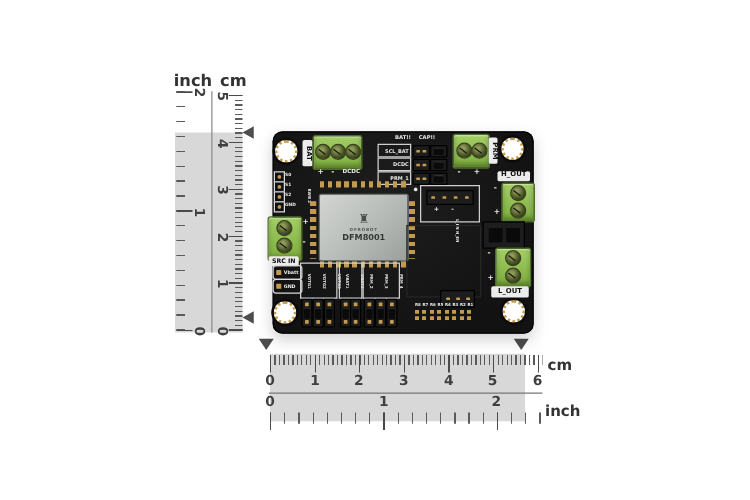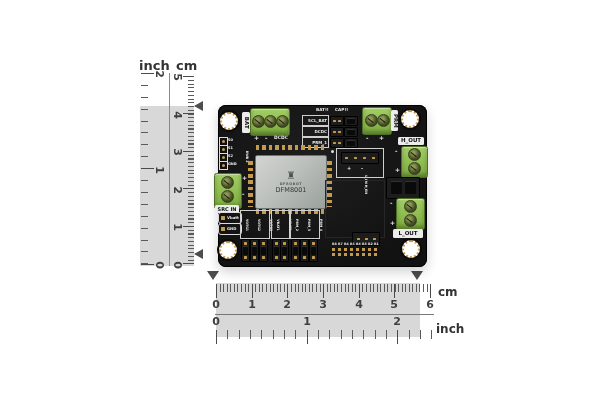--- a/index.html
+++ b/index.html
@@ -230,21 +230,21 @@
       <span class="t" style="left:8px;top:3px;font-size:3.8px;">GND</span>
     </div>
 
     <div class="padrow-h" style="left:38px;top:40px;width:70px;height:4.5px;"></div>
     <div class="padrow-h" style="left:38px;top:104px;width:70px;height:4.5px;"></div>
     <div class="padrow-v" style="left:30px;top:56px;width:4.5px;height:46px;"></div>
     <div class="padrow-v" style="left:109px;top:56px;width:4.5px;height:46px;"></div>
     <div id="shield">
       <span style="font-size:10px;color:#4a4f4a;line-height:1;">♜</span>
       <span style="font-size:3.4px;color:#565b57;font-weight:bold;letter-spacing:0.6px;margin-top:1px;">DFROBOT</span>
-      <span style="font-size:6.5px;color:#343834;font-weight:normal;">DFM8001</span>
+      <span style="font-size:6.5px;color:#343834;font-weight:bold;">DFM8001</span>
     </div>
 
     <div class="abs" style="left:118px;top:43px;width:46px;height:28px;border:1px solid #cfcfcf;">
       <div class="jhead" style="left:4px;top:3px;width:36px;height:10px;">
         <div class="gdot" style="left:3px;top:3.5px;"></div>
           <div class="gdot" style="left:12px;top:3.5px;"></div>
         <div class="gdot" style="left:21px;top:3.5px;"></div>
           <div class="gdot" style="left:30px;top:3.5px;"></div>
       </div>
       <span class="t" style="left:10px;top:17px;font-size:5px;">+</span>

